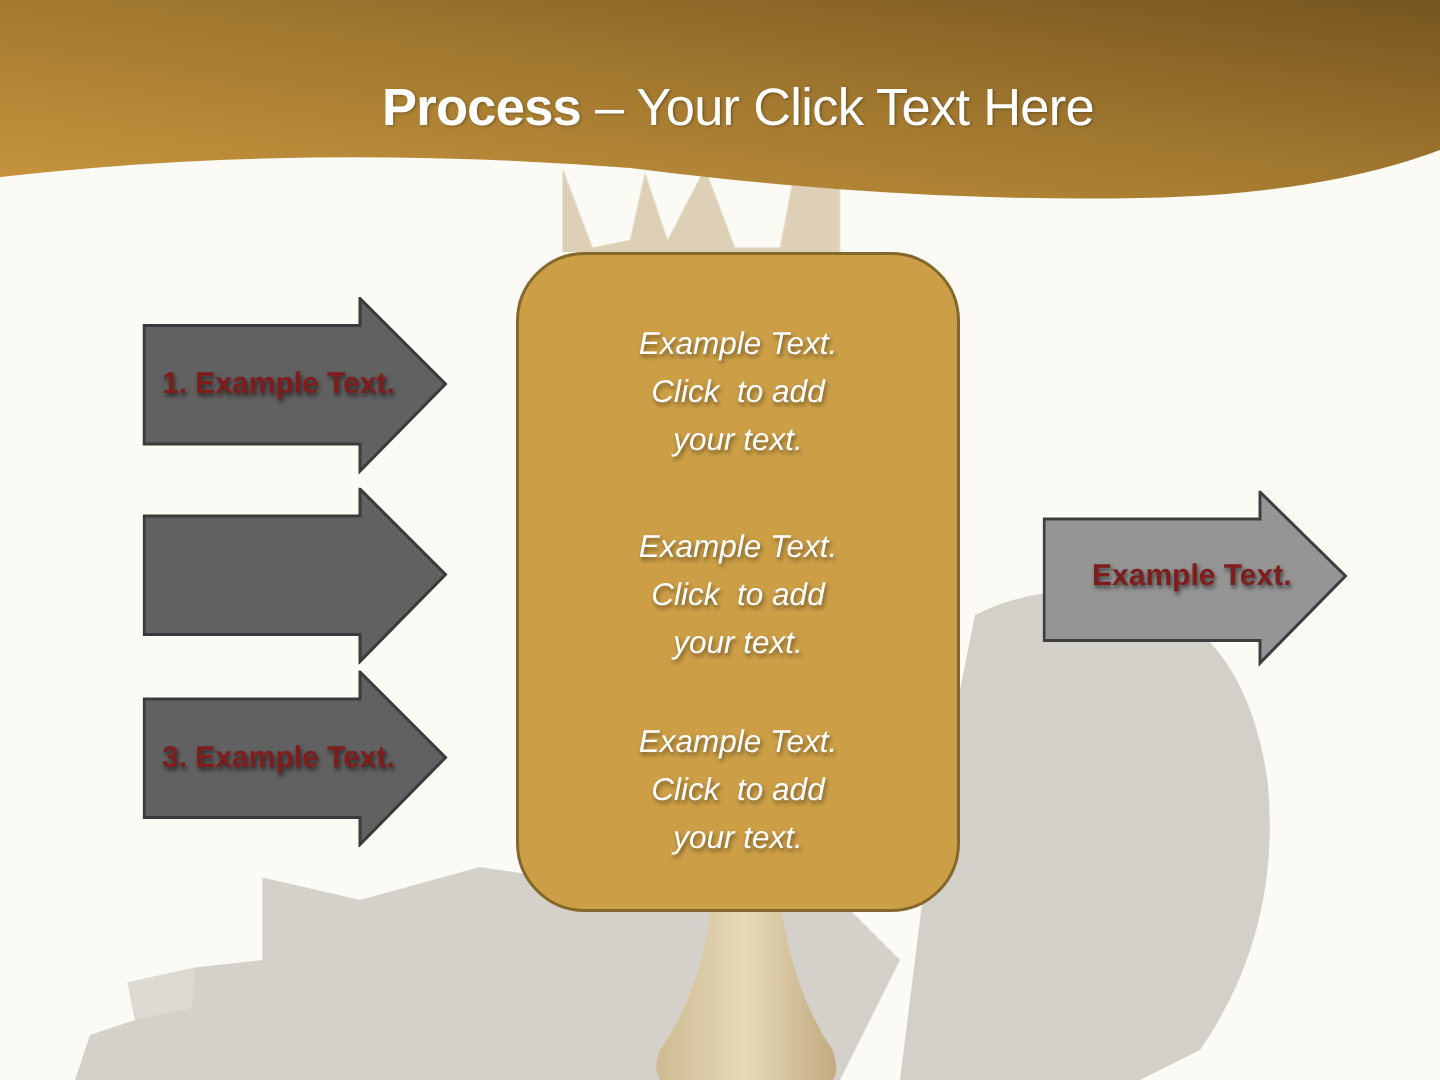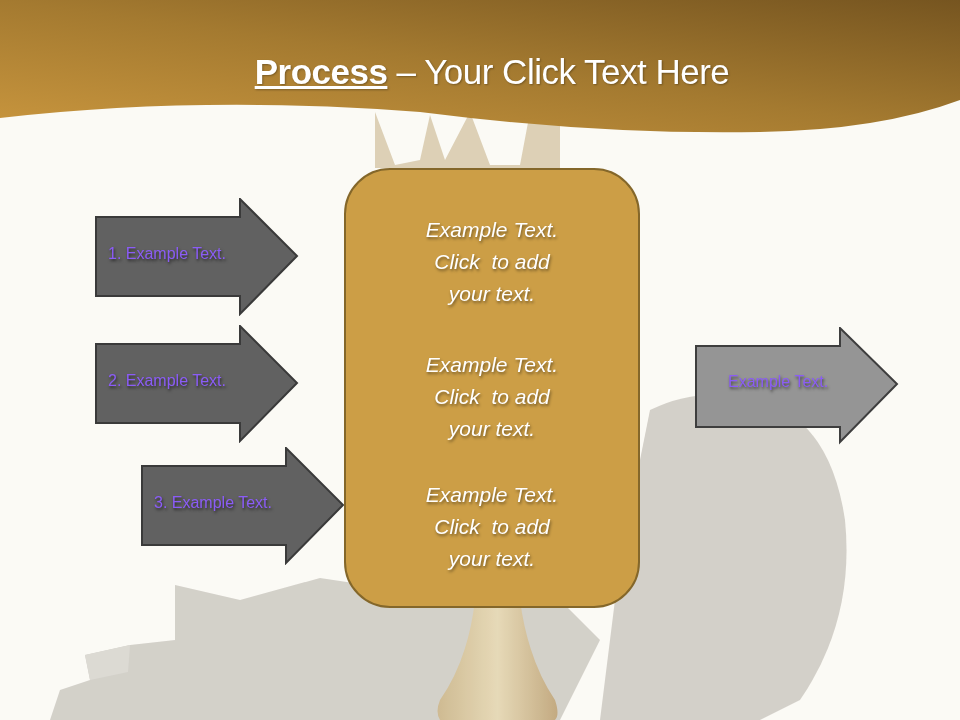--- a/index.html
+++ b/index.html
@@ -1,22 +1,22 @@
 <!DOCTYPE html>
 <html><head>
 <meta charset="utf-8">
 <style>
   html, body { margin:0; padding:0; }
   body { width:960px; height:720px; overflow:hidden; position:relative; background:#fbfaf5; font-family:"Liberation Sans", sans-serif; }
   .bg-svg { position:absolute; left:0; top:0; width:960px; height:720px; }
   .title { position:absolute; left:0; top:52px; width:984px; text-align:center; color:#fff; font-size:35px; letter-spacing:-0.5px; text-shadow:1px 1px 2px rgba(0,0,0,0.3); }
-  .title b { font-weight:bold;text-decoration:underline; }
+  .title b { font-weight:bold; }
   .arrow { position:absolute; }
   .arrow svg { position:absolute; left:0; top:0; }
-  .arrow-label { position:absolute; color:#8b5cf6; font-size:16px; text-shadow:1px 2px 3px rgba(0,0,0,0.6); white-space:nowrap; }
+  .arrow-label { position:absolute; color:#7f1d1d; font-size:20px; text-shadow:1px 2px 3px rgba(0,0,0,0.6); white-space:nowrap;font-weight:bold; }
   .center-box { position:absolute; left:344px; top:168px; width:296px; height:440px; background:#cc9e46; border:2px solid #84672a; border-radius:46px; box-sizing:border-box; }
   .center-text { position:absolute; left:0; width:100%; text-align:center; color:#fff; font-style:italic; font-size:21px; line-height:32px; text-shadow:1px 2px 3px rgba(0,0,0,0.45); }
 </style>
 </head>
 <body>
 
 <svg class="bg-svg" viewBox="0 0 960 720">
   <defs>
     <linearGradient id="hdr" x1="0" y1="1" x2="1" y2="0">
       <stop offset="0" stop-color="#c9963e"></stop>
@@ -53,24 +53,23 @@
   <svg width="205" height="118">
     <polygon points="1,19 145,19 145,1 202,58 145,116 145,98 1,98" fill="#616161" stroke="#3a3a3a" stroke-width="2"></polygon>
   </svg>
   <span class="arrow-label" style="left:13px; top:47px;">1. Example Text.</span>
 </div>
 
 <div class="arrow" style="left:95px; top:325px; width:205px; height:118px;">
   <svg width="205" height="118">
     <polygon points="1,19 145,19 145,1 202,58 145,116 145,98 1,98" fill="#616161" stroke="#3a3a3a" stroke-width="2"></polygon>
   </svg>
-  <span class="arrow-label" style="left:13px; top:47px;">2. Example Text.</span>
 </div>
 
-<div class="arrow" style="left:95px; top:447px; width:205px; height:118px;margin-left:46px;">
+<div class="arrow" style="left:95px; top:447px; width:205px; height:118px;">
   <svg width="205" height="118">
     <polygon points="1,19 145,19 145,1 202,58 145,116 145,98 1,98" fill="#616161" stroke="#3a3a3a" stroke-width="2"></polygon>
   </svg>
   <span class="arrow-label" style="left:13px; top:47px;">3. Example Text.</span>
 </div>
 
 <div class="center-box">
   <div class="center-text" style="top:44px;">
     <div>Example Text.</div>
     <div style="white-space:pre;">Click  to add</div>

